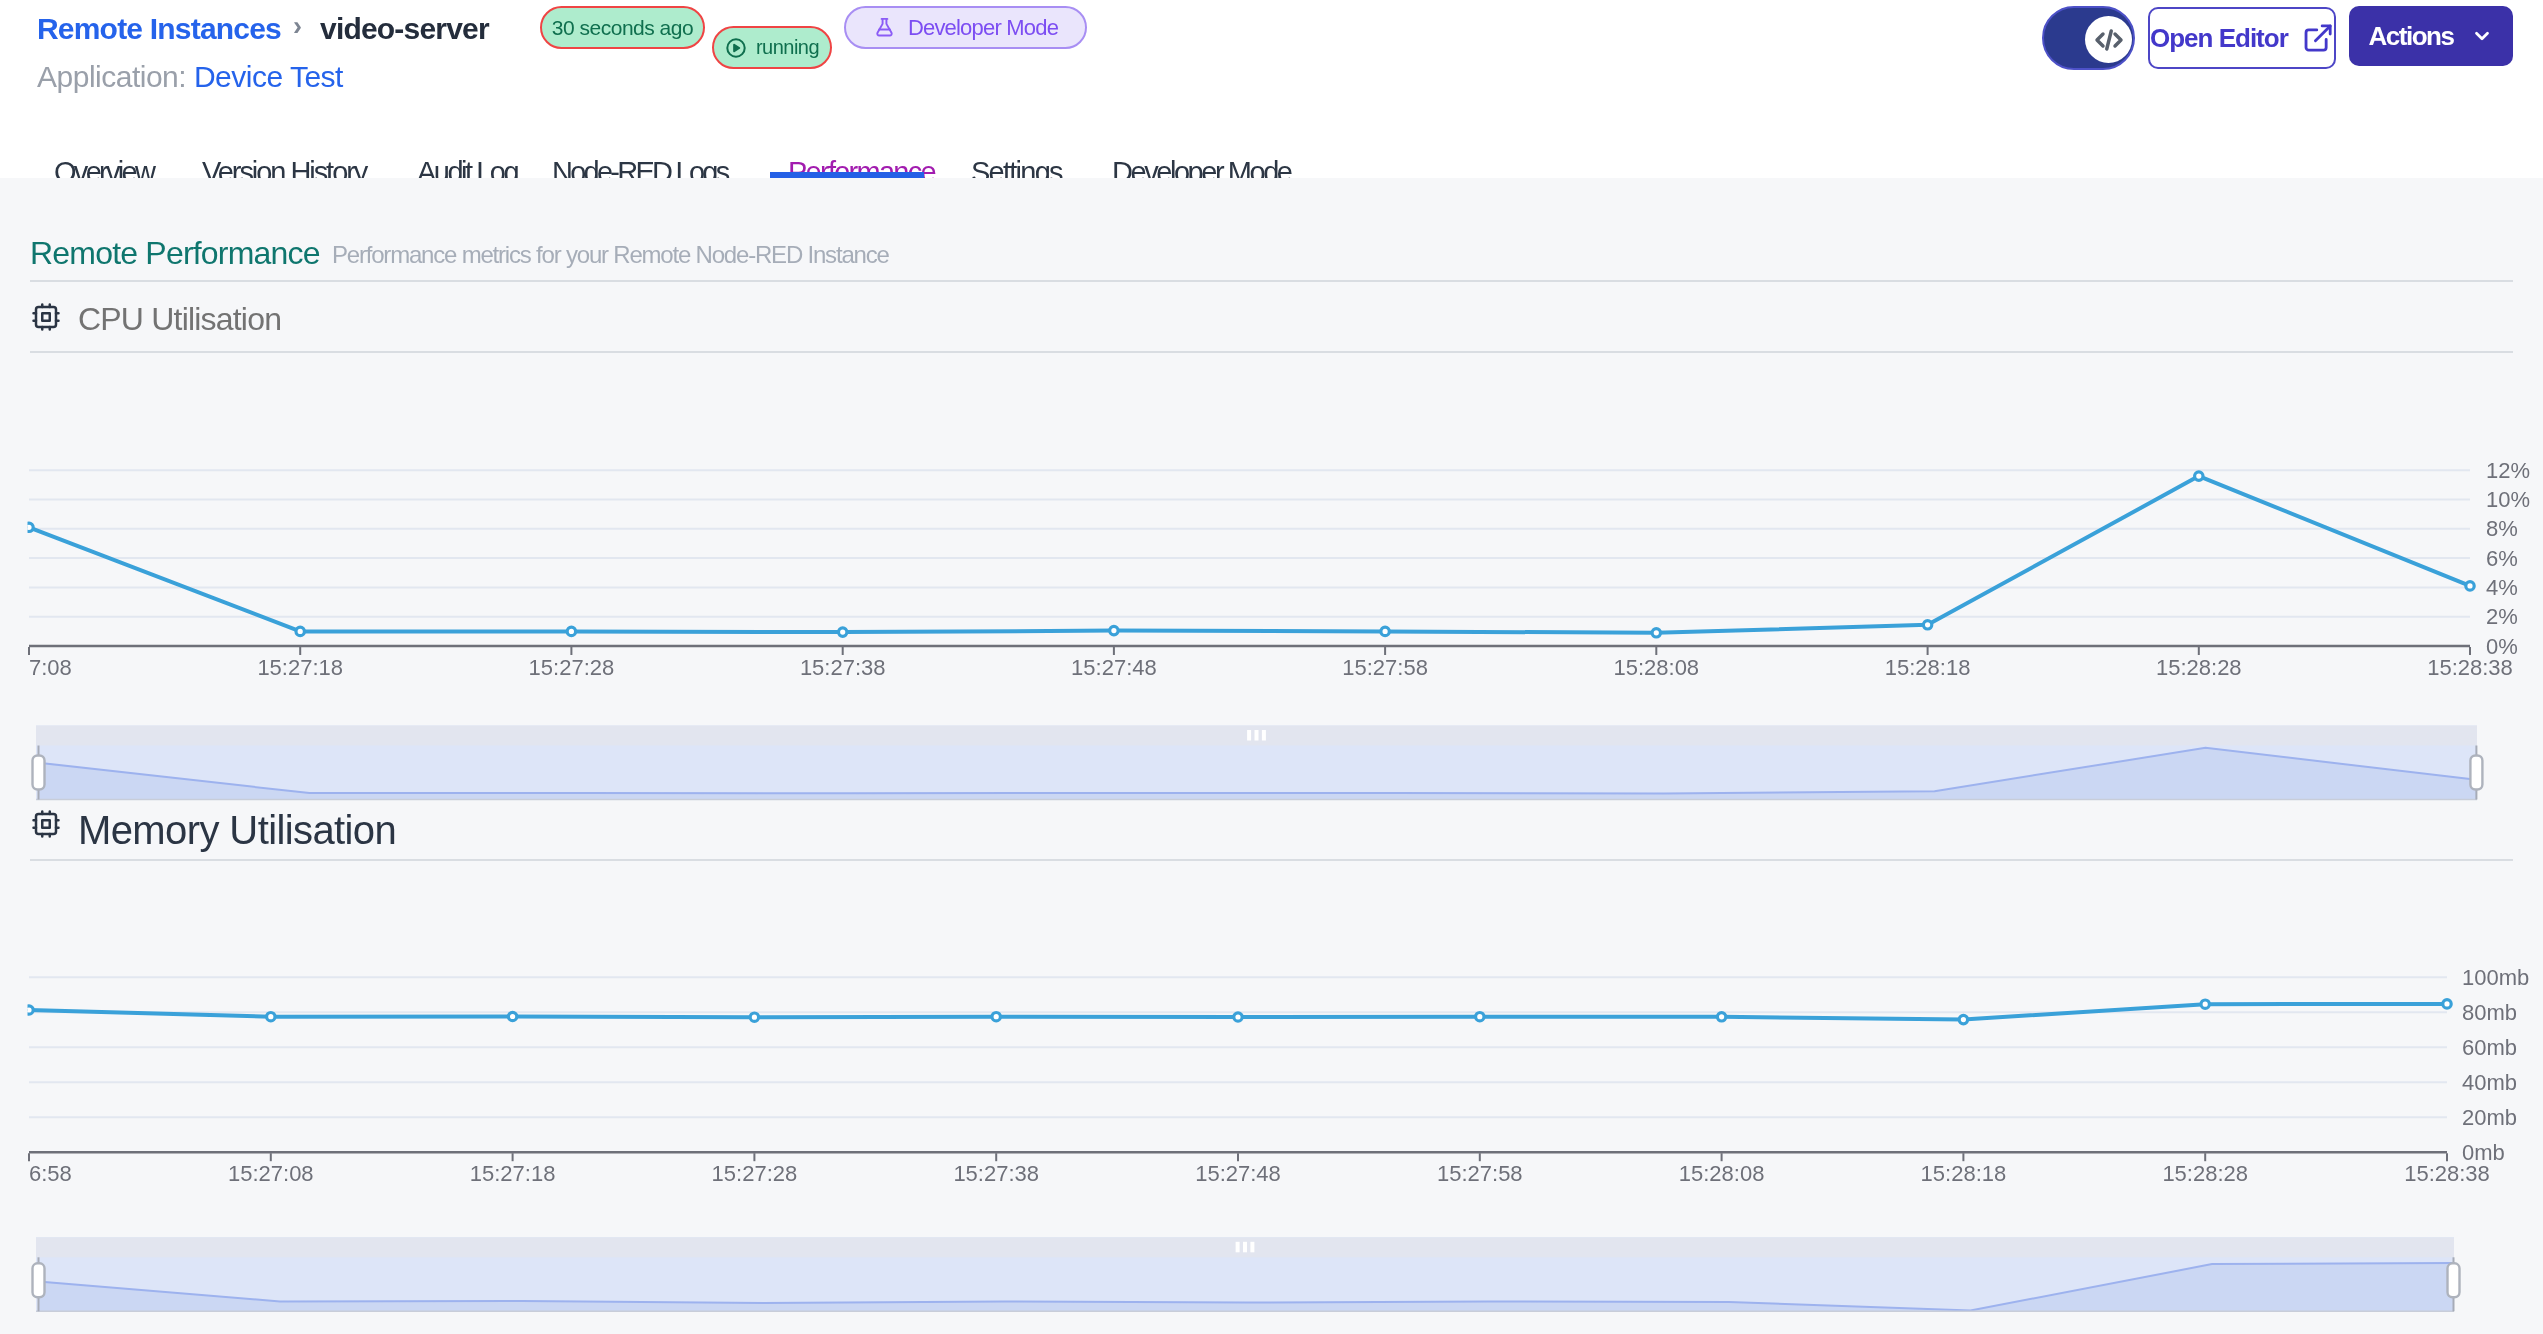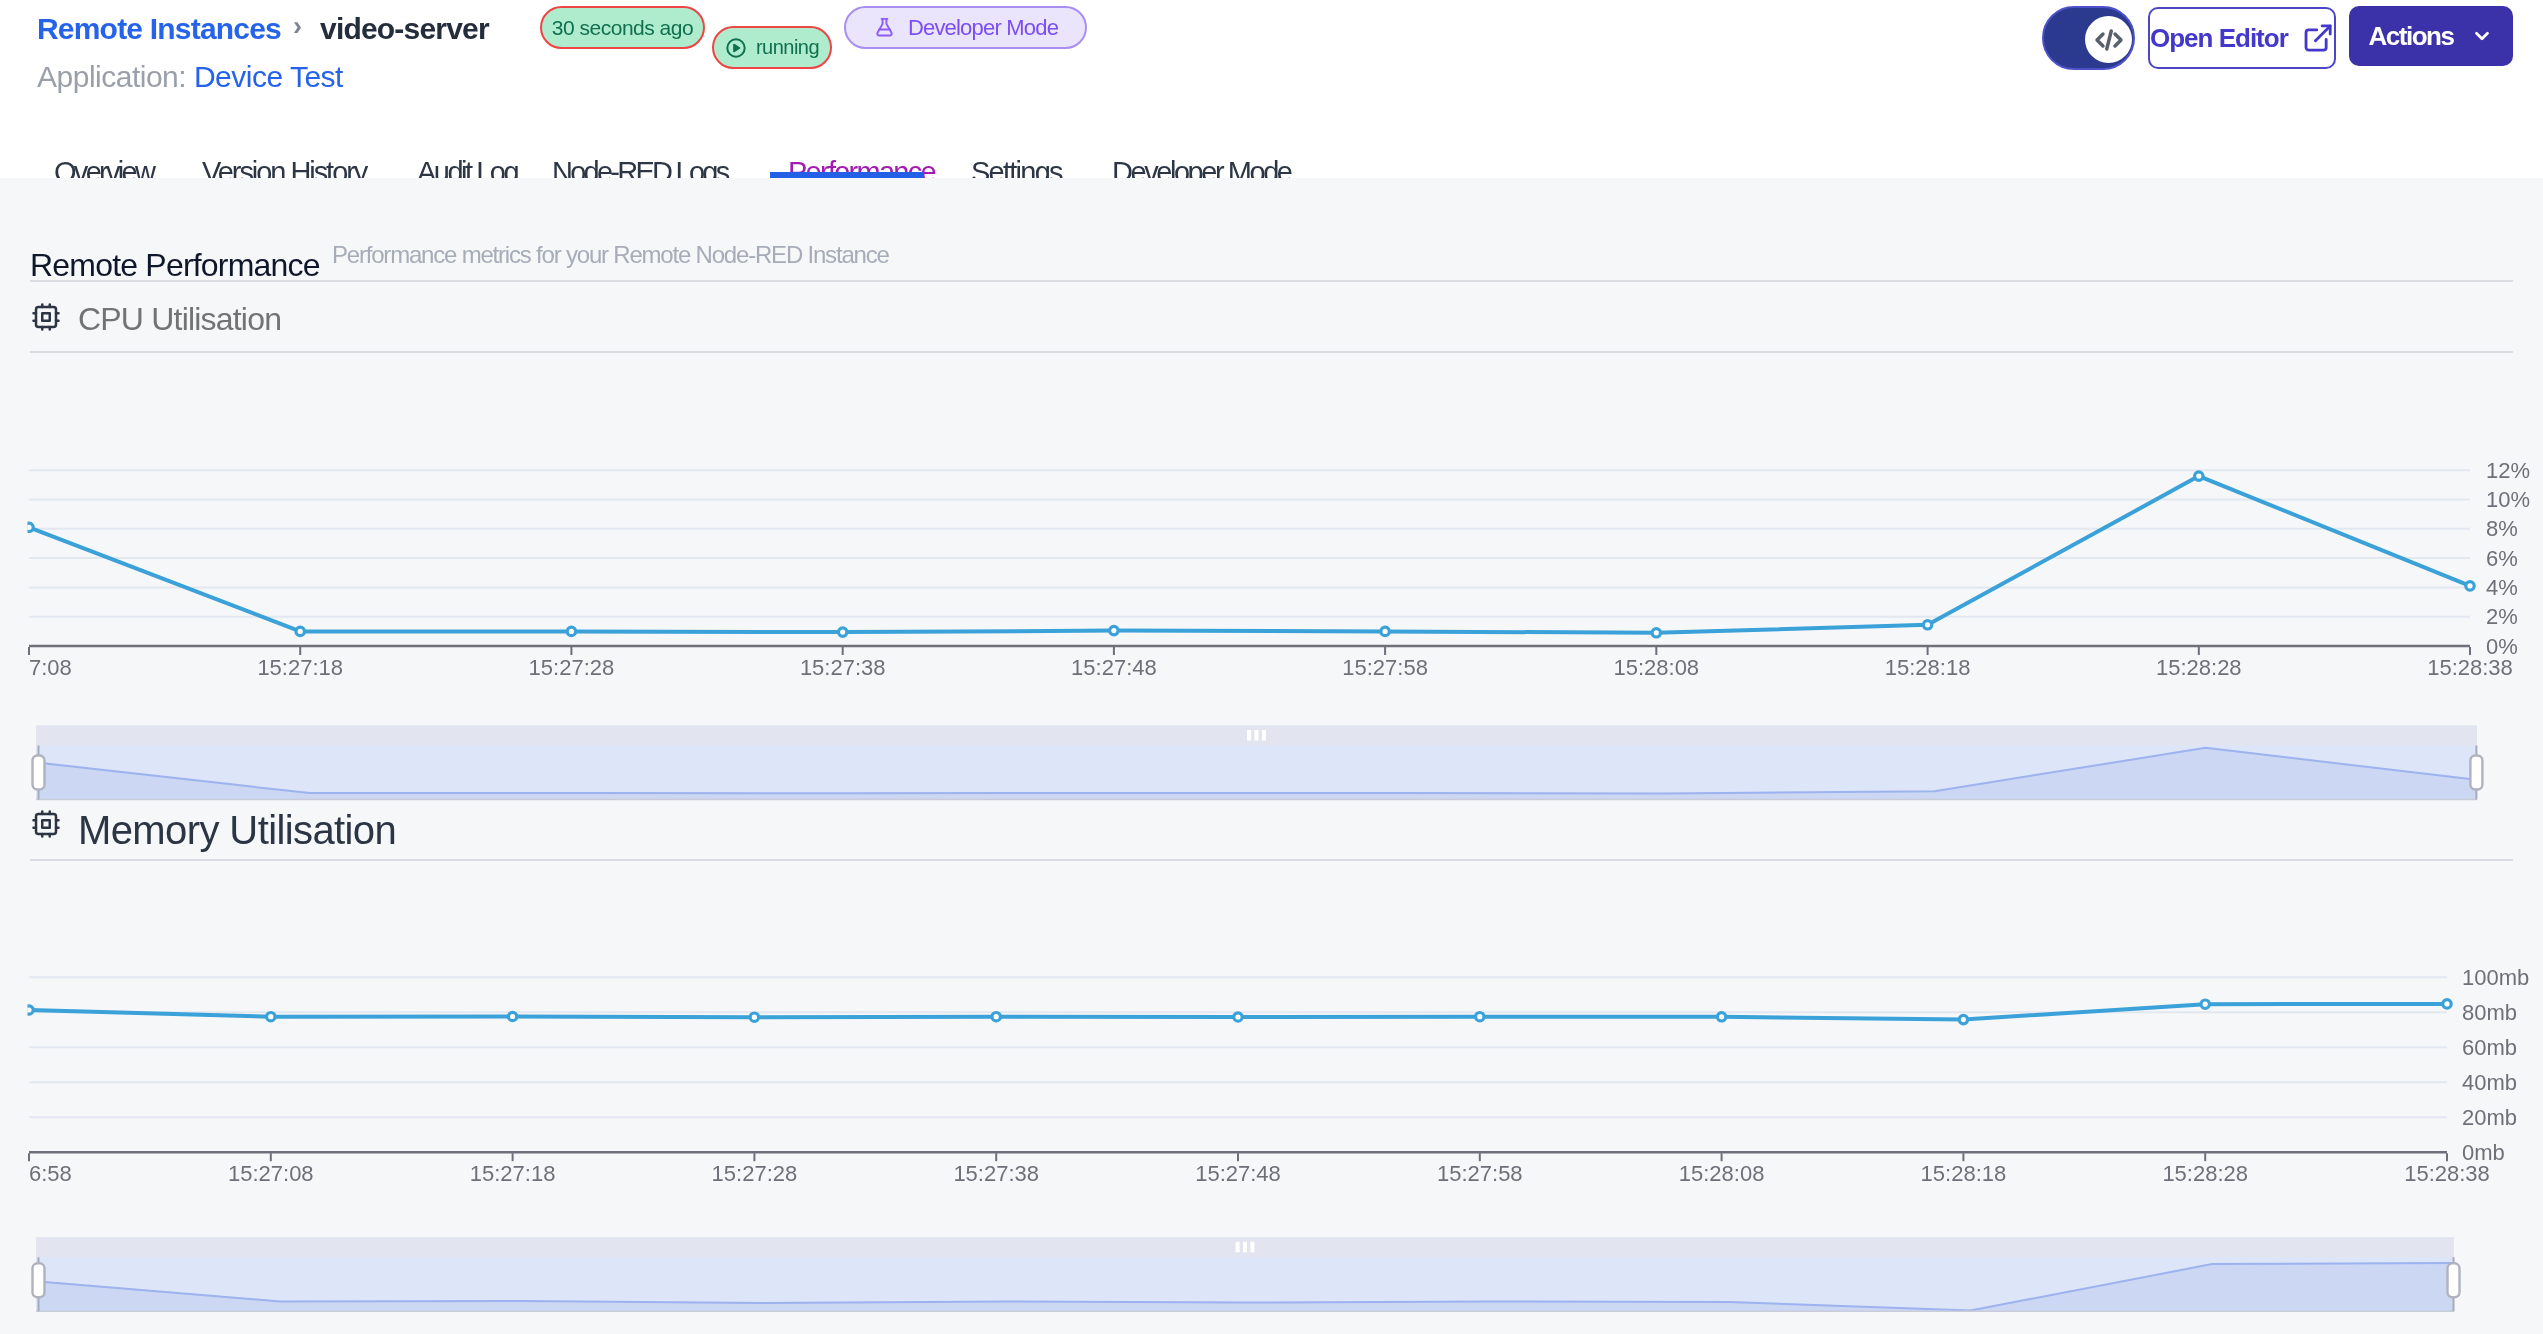--- a/index.html
+++ b/index.html
@@ -52,21 +52,21 @@
   <span id="t2" class="tab" style="left:202px; letter-spacing:-2.05px">Version History</span>
   <span id="t3" class="tab" style="left:417px; letter-spacing:-2.5px">Audit Log</span>
   <span id="t4" class="tab" style="left:552px; letter-spacing:-2.75px">Node-RED Logs</span>
   <span id="t5" class="tab" style="left:788px; color:#a21caf; letter-spacing:-1.75px">Performance</span>
   <span id="t6" class="tab" style="left:971px; letter-spacing:-1.75px">Settings</span>
   <span id="t7" class="tab" style="left:1112px; letter-spacing:-2.45px">Developer Mode</span>
   <div class="abs" style="left:770px; top:172px; width:154px; height:6px; background:#2460e6"></div>
 
   <div class="panel"></div>
 
-  <span id="rp" class="abs" style="left:30px; top:247px; font-size:32px; letter-spacing:-0.8px; color:#0f172a">Remote Performance</span>
+  <span id="rp" class="abs" style="left:30px; top:235px; font-size:32px; letter-spacing:-0.8px; color:#0f766e">Remote Performance</span>
   <span id="rps" class="abs" style="left:332px; top:241px; font-size:24px; letter-spacing:-1.2px; color:#a6adb8">Performance metrics for your Remote Node-RED Instance</span>
   <div class="hr" style="top:280px"></div>
 
   <svg style="position:absolute;left:31px;top:302px" width="30" height="30" viewBox="0 0 24 24" fill="none" stroke="#2b3544" stroke-width="2" stroke-linecap="round" stroke-linejoin="round">
     <rect x="4" y="4" width="16" height="16" rx="2"></rect>
     <rect x="9" y="9" width="6" height="6"></rect>
     <path d="M15 2v2M15 20v2M2 15h2M2 9h2M20 15h2M20 9h2M9 2v2M9 20v2"></path>
   </svg>
   <span id="cpuh" class="abs" style="left:78px; top:301px; font-size:32px; letter-spacing:-0.8px; color:#737373">CPU Utilisation</span>
   <div class="hr" style="top:351px"></div>

